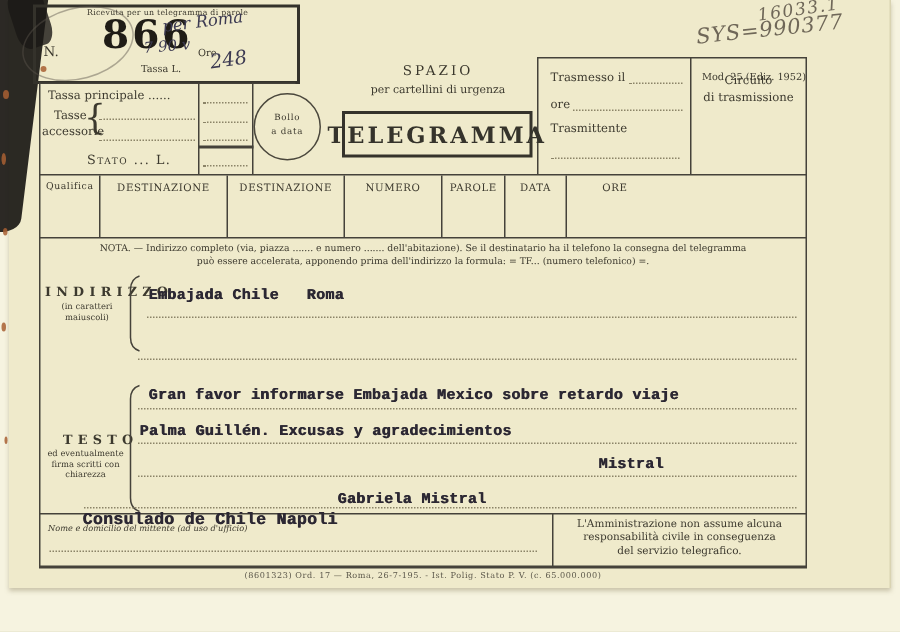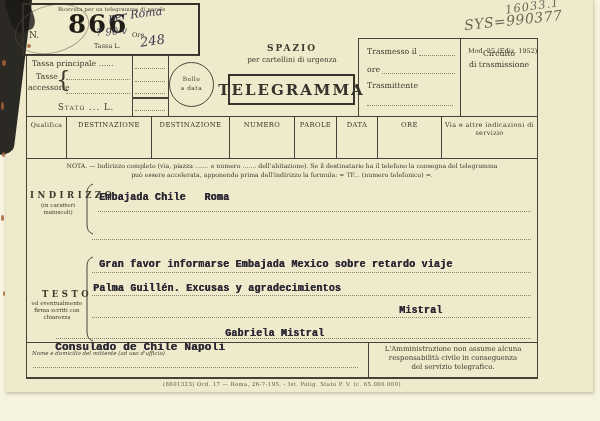--- a/index.html
+++ b/index.html
@@ -120,21 +120,21 @@
   <div class="dl" style="left:135px;top:68px;width:30px;"></div>
   <div class="dl" style="left:135px;top:81px;width:30px;"></div>
   <div class="dl" style="left:135px;top:93px;width:30px;"></div>
   <div class="dl" style="left:135px;top:110px;width:30px;"></div>
 
   <div class="bollo-circle">
     <span>Bollo</span>
     <span>a data</span>
   </div>
 
-  <div class="ptxt center" style="left:225px;top:44px;width:134px;font-size:9px;letter-spacing:2px;font-weight:bold;">SPAZIO</div>
+  <div class="ptxt center" style="left:225px;top:44px;width:134px;font-size:9px;letter-spacing:2px;">SPAZIO</div>
   <div class="ptxt center" style="left:225px;top:56px;width:134px;font-size:7.3px;">per cartellini di urgenza</div>
   <div class="tg-box">
     <span class="tg-title">TELEGRAMMA</span>
   </div>
 
   <div class="leader-row" style="left:367px;top:48px;width:88px;">
     <span class="lbl">Trasmesso il</span>
     <span class="leader"></span>
   </div>
   <div class="leader-row" style="left:367px;top:66px;width:88px;">
@@ -148,21 +148,20 @@
   <div class="ptxt center" style="left:461px;top:61px;width:76px;font-size:7.8px;">di trasmissione</div>
 
   <div class="thead">
     <div class="cell" style="width:40px;font-size:6.2px;">Qualifica</div>
     <div class="cell" style="width:85px;">DESTINAZIONE</div>
     <div class="cell" style="width:78px;">DESTINAZIONE</div>
     <div class="cell" style="width:65px;">NUMERO</div>
     <div class="cell" style="width:42px;">PAROLE</div>
     <div class="cell" style="width:41px;">DATA</div>
     <div class="cell" style="width:64px;">ORE</div>
-    <div class="cell" style="width:95px;font-size:6.4px;">Via e altre indicazioni di servizio</div>
   </div>
 
   <div class="nota">
     <div>NOTA. — Indirizzo completo (via, piazza ....... e numero ....... dell'abitazione). Se il destinatario ha il telefono la consegna del telegramma</div>
     <div>può essere accelerata, apponendo prima dell'indirizzo la formula: = TF... (numero telefonico) =.</div>
   </div>
 
   <div class="ptxt" style="left:30px;top:191px;font-size:8.5px;letter-spacing:3.5px;font-weight:bold;">INDIRIZZO</div>
   <div class="subnote" style="left:30px;top:202px;width:56px;">(in caratteri maiuscoli)</div>
   <svg class="bracket" style="left:84px;top:183px;" width="10" height="52" viewBox="0 0 10 52">

